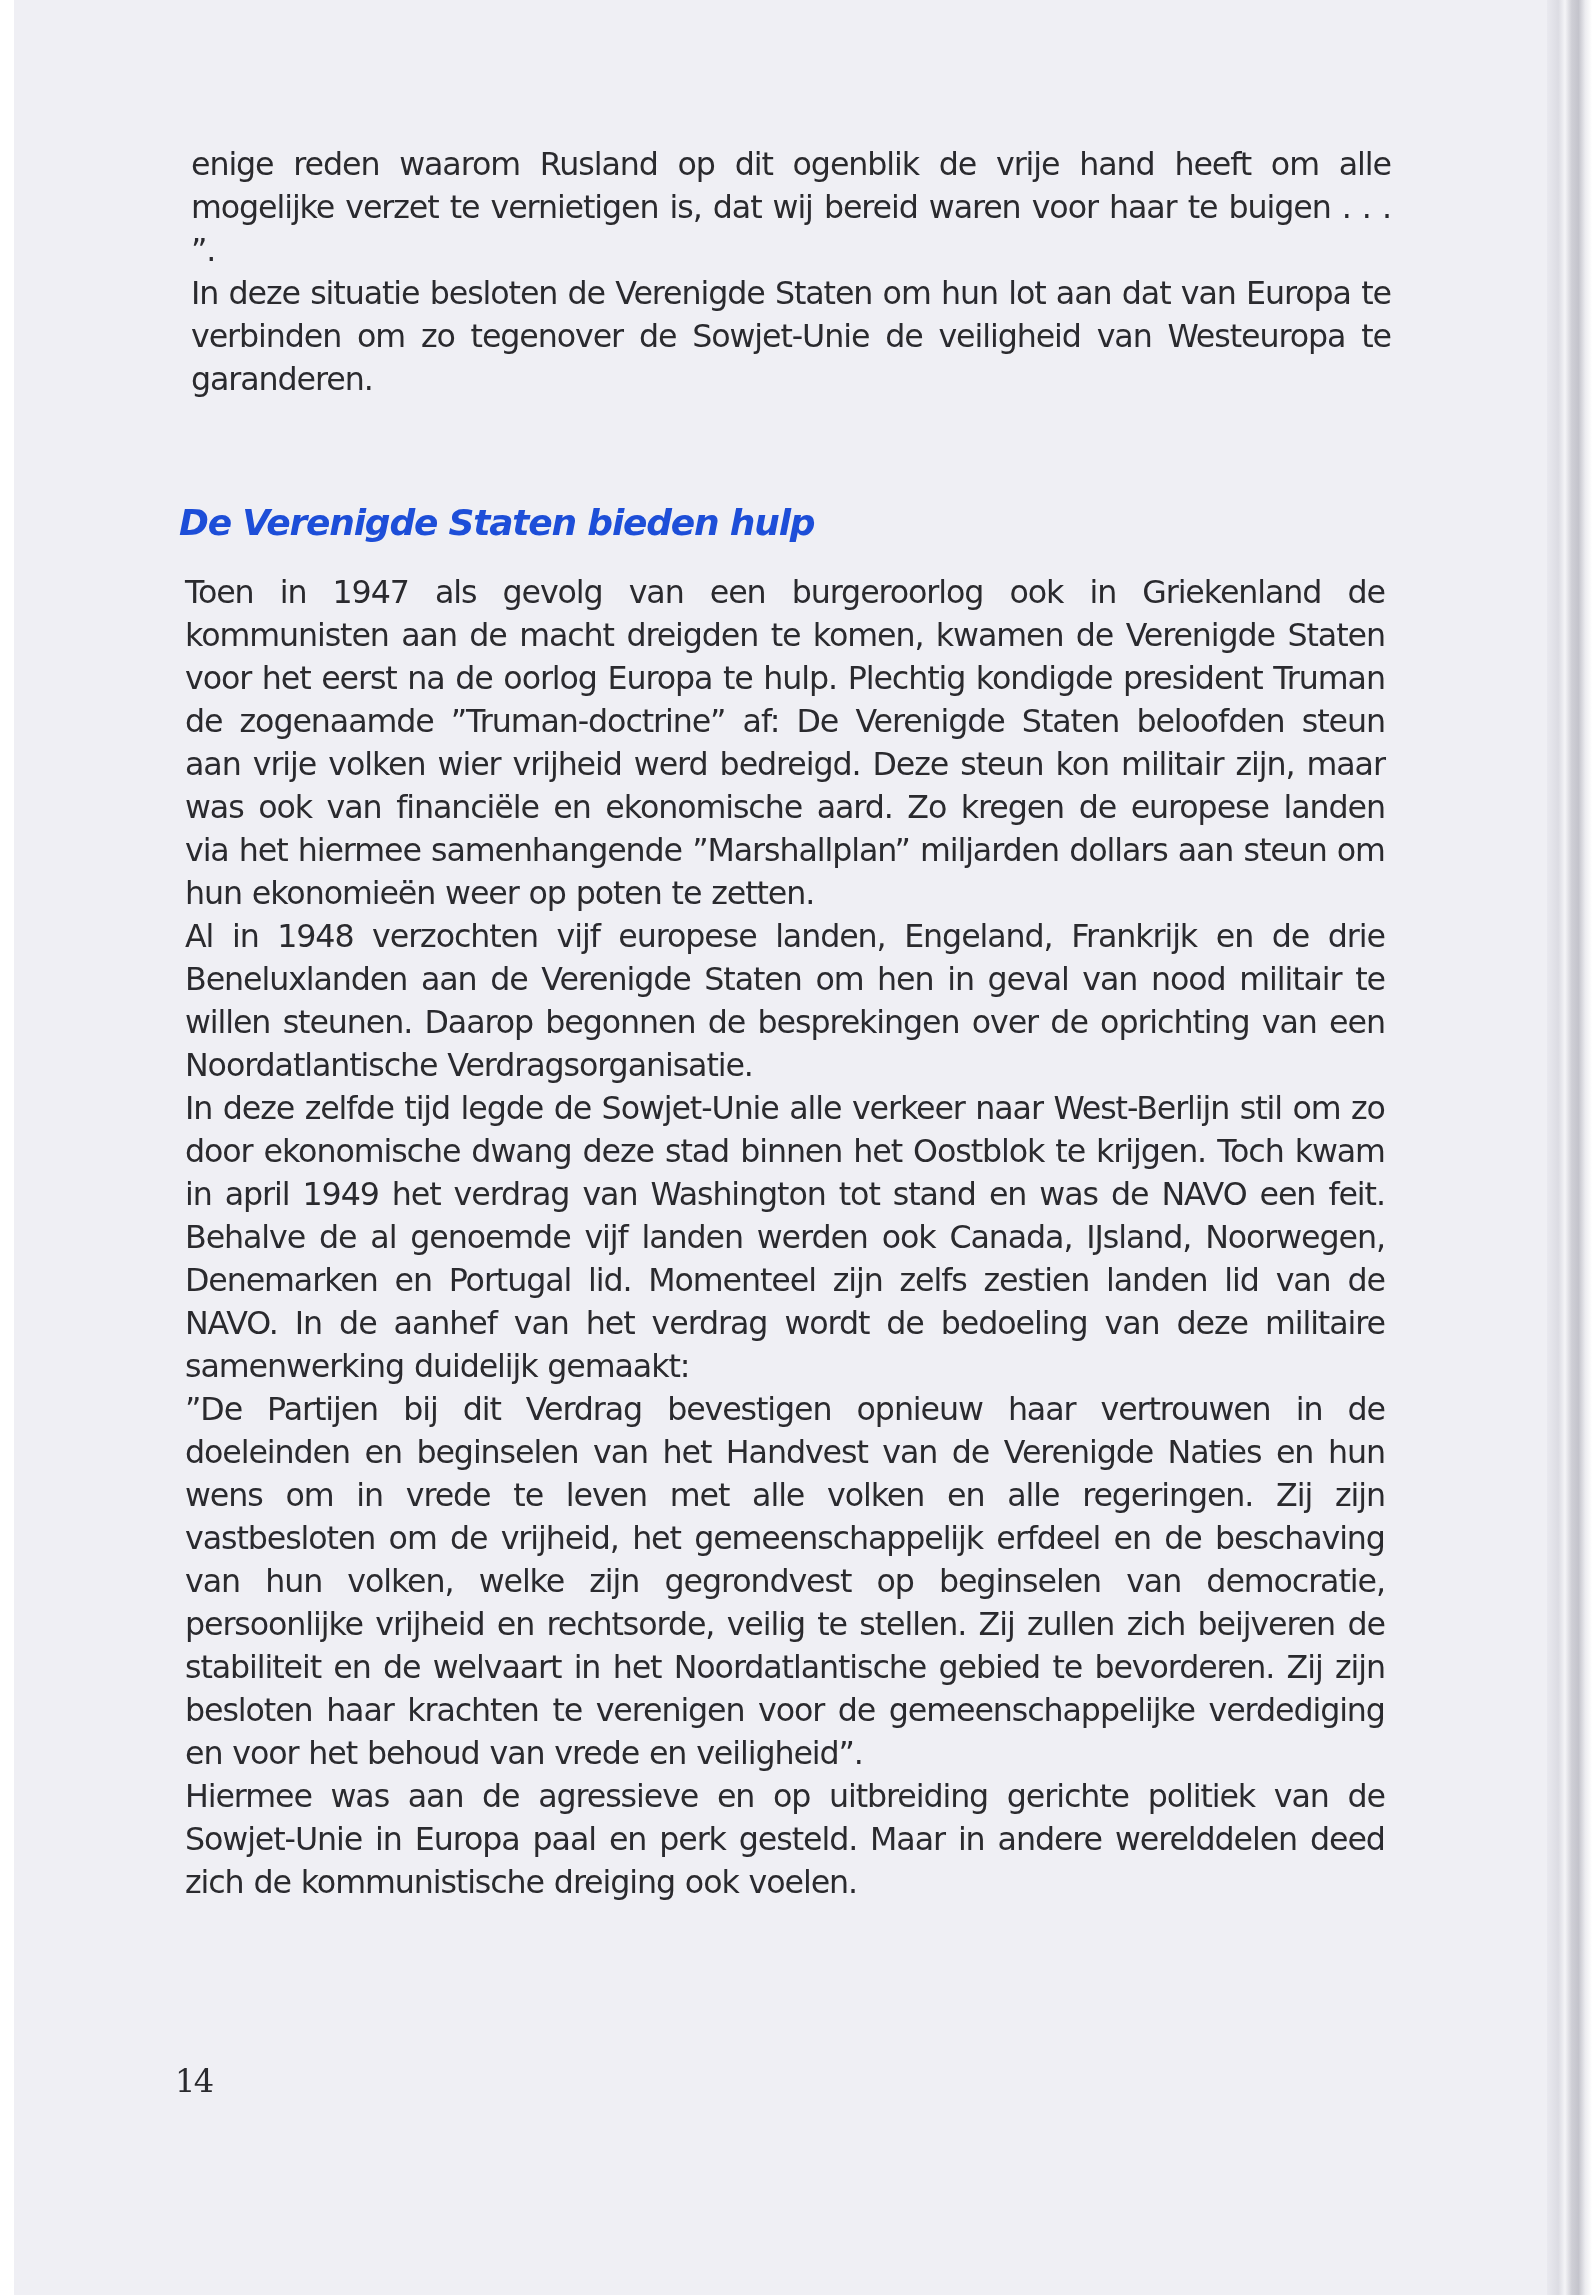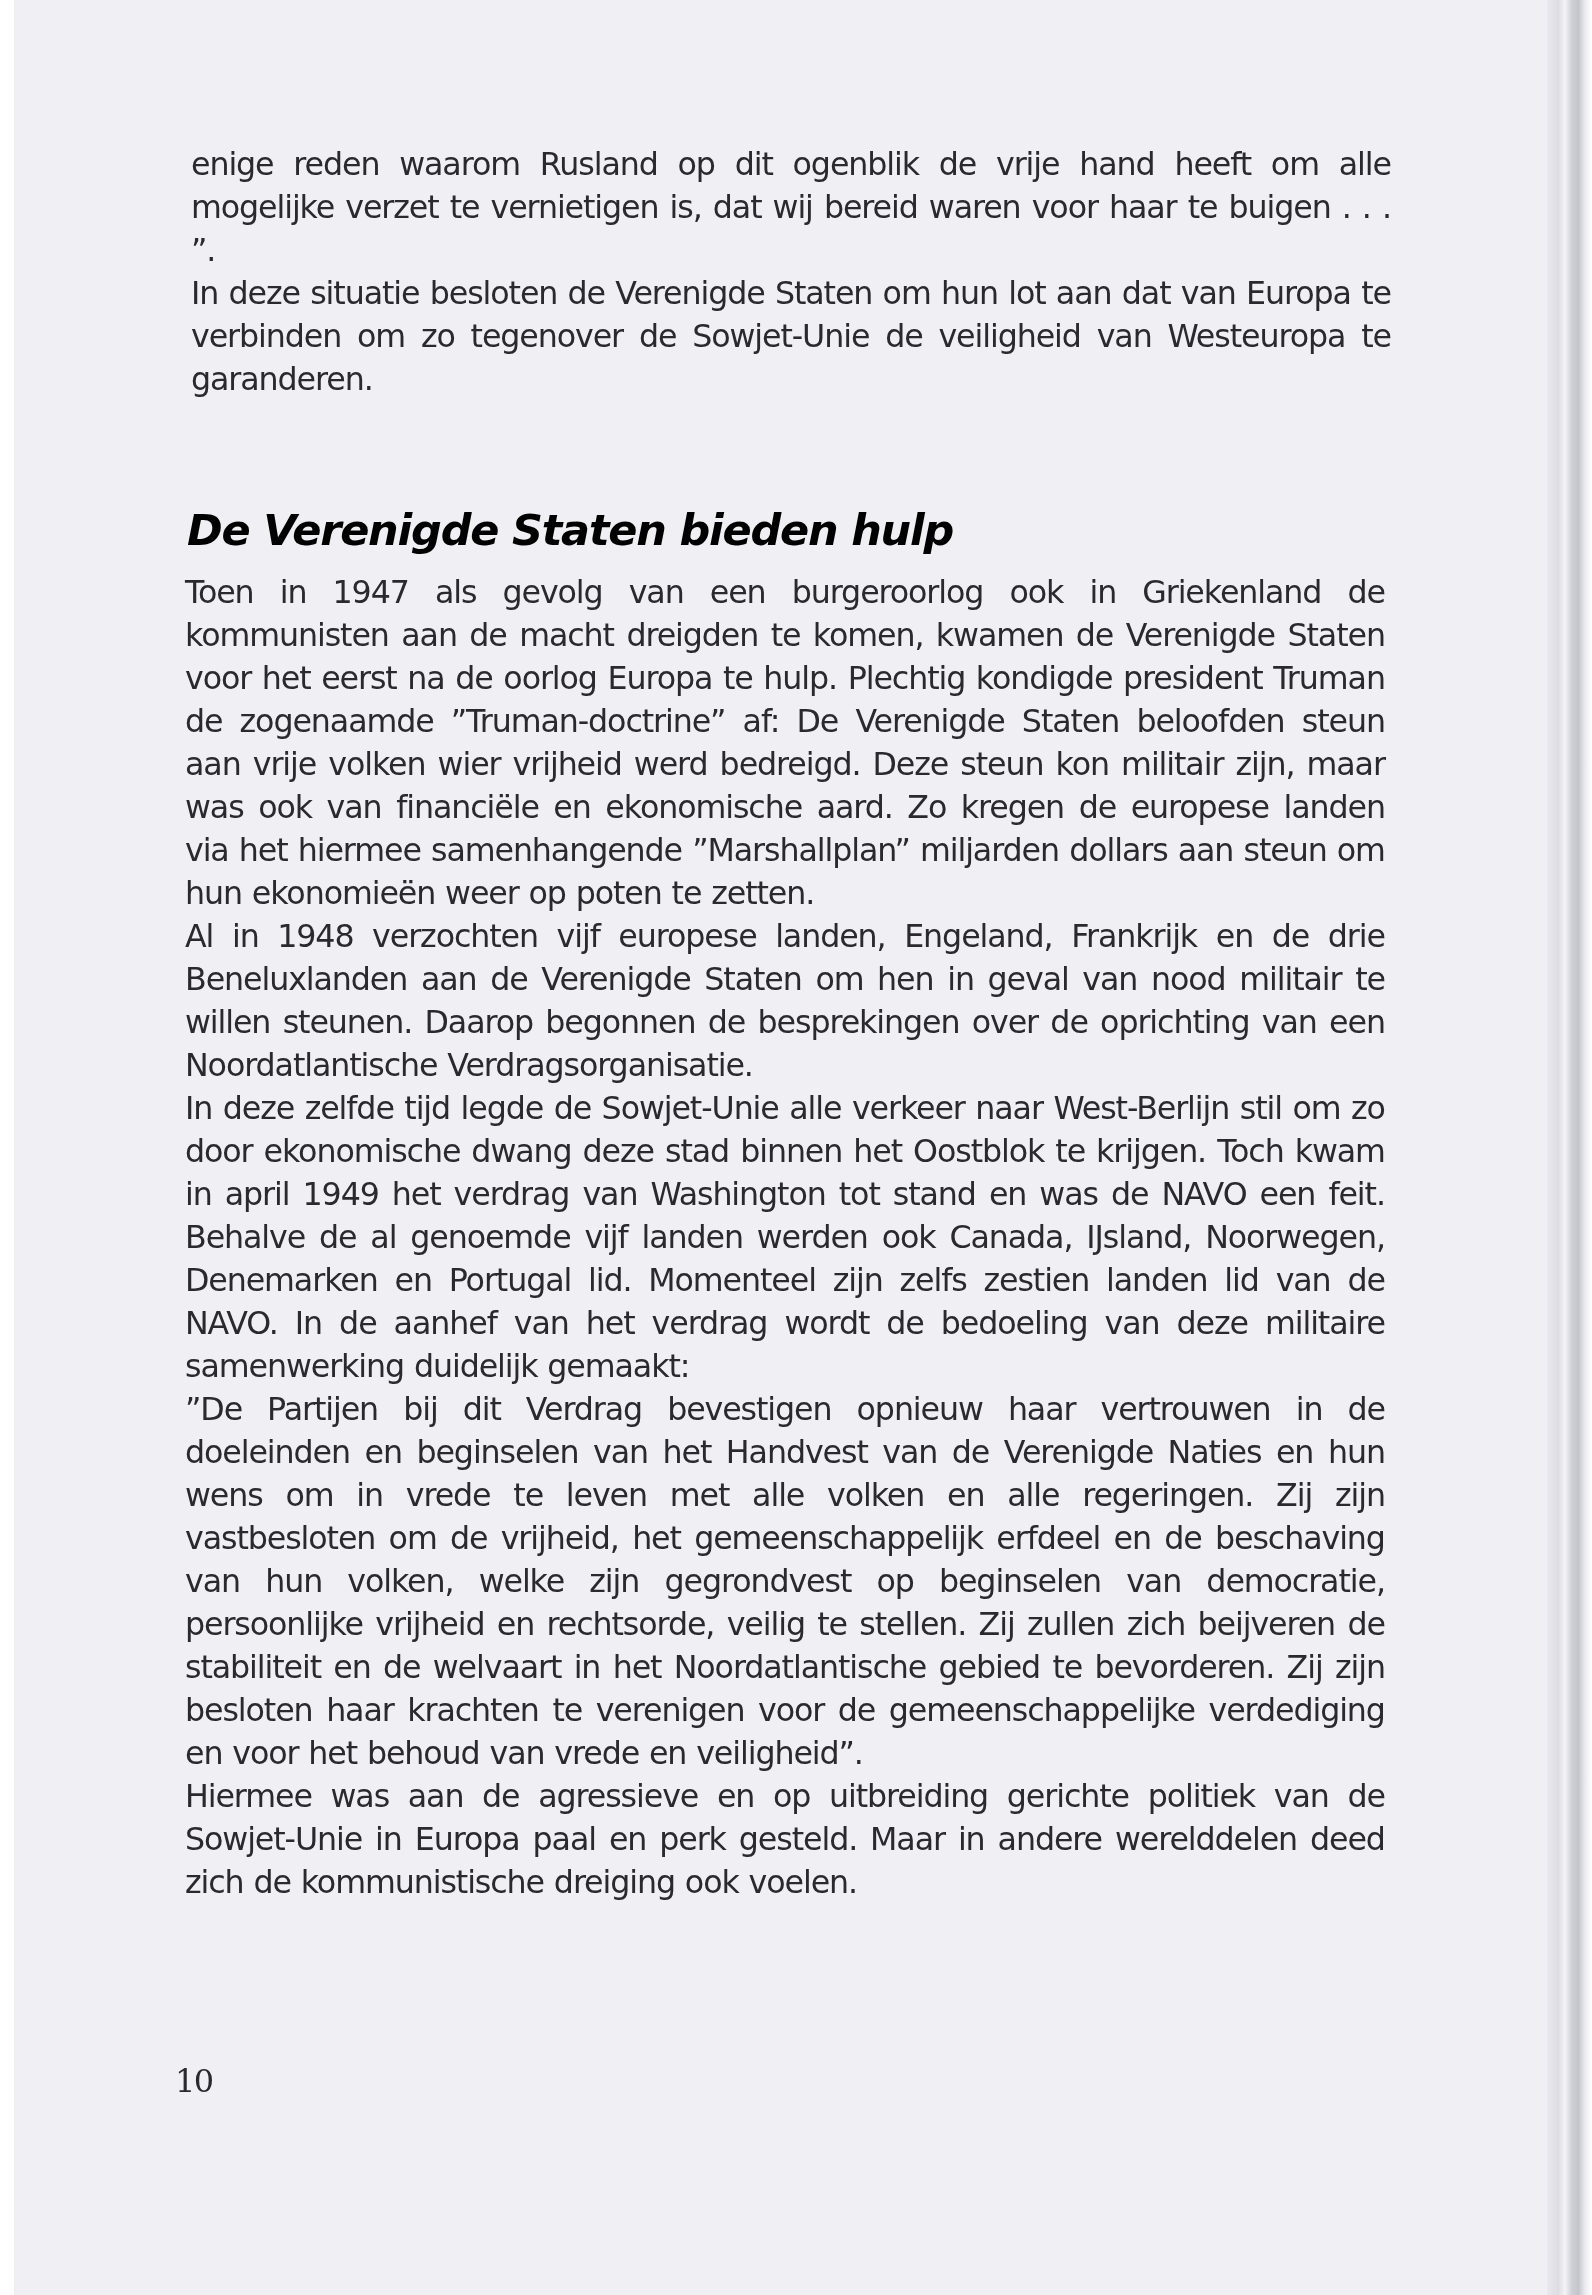--- a/index.html
+++ b/index.html
@@ -42,25 +42,25 @@
       font-size: 32px;
       line-height: 43px;
       text-align: justify;
       letter-spacing: -1.1px;
       word-spacing: 0.9px;
       transform: scaleX(0.99);
       transform-origin: left;
     }
     .heading {
       font-style: italic;
-      font-size: 43px;
+      font-size: 36px;
       line-height: 43px;
-      margin: 12px;
+      margin: 4px;
       letter-spacing: -1.2px;
-      color: #000000;
+      color: #1d4ed8;
     }
     .section-1 { position: absolute; top: 0; left: 16px; width: 1212px; }
     .heading-wrap { position: absolute; top: 354px; left: 0; width: 1212px; }
     .section-2 { position: absolute; top: 428px; left: 10px; width: 1212px; }
     .page-number {
       position: absolute;
       left: 175px;
       top: 2062px;
       font-family: "DejaVu Serif", "Liberation Serif", serif;
       font-size: 32px;
@@ -86,14 +86,14 @@
 
   <div class="section-2">
     <p>Toen in 1947 als gevolg van een burgeroorlog ook in Griekenland de kommunisten aan de macht dreigden te komen, kwamen de Verenigde Staten voor het eerst na de oorlog Europa te hulp. Plechtig kondigde president Truman de zogenaamde ”Truman-doctrine” af: De Verenigde Staten beloofden steun aan vrije volken wier vrijheid werd bedreigd. Deze steun kon militair zijn, maar was ook van financiële en ekonomische aard. Zo kregen de europese landen via het hiermee samenhangende ”Marshallplan” miljarden dollars aan steun om hun ekonomieën weer op poten te zetten.</p>
     <p>Al in 1948 verzochten vijf europese landen, Engeland, Frankrijk en de drie Beneluxlanden aan de Verenigde Staten om hen in geval van nood militair te willen steunen. Daarop begonnen de besprekingen over de oprichting van een Noordatlantische Verdragsorganisatie.</p>
     <p>In deze zelfde tijd legde de Sowjet-Unie alle verkeer naar West-Berlijn stil om zo door ekonomische dwang deze stad binnen het Oostblok te krijgen. Toch kwam in april 1949 het verdrag van Washington tot stand en was de NAVO een feit. Behalve de al genoemde vijf landen werden ook Canada, IJsland, Noorwegen, Denemarken en Portugal lid. Momenteel zijn zelfs zestien landen lid van de NAVO. In de aanhef van het verdrag wordt de bedoeling van deze militaire samenwerking duidelijk gemaakt:</p>
     <p>”De Partijen bij dit Verdrag bevestigen opnieuw haar vertrouwen in de doeleinden en beginselen van het Handvest van de Verenigde Naties en hun wens om in vrede te leven met alle volken en alle regeringen. Zij zijn vastbesloten om de vrijheid, het gemeenschappelijk erfdeel en de beschaving van hun volken, welke zijn gegrondvest op beginselen van democratie, persoonlijke vrijheid en rechtsorde, veilig te stellen. Zij zullen zich beijveren de stabiliteit en de welvaart in het Noordatlantische gebied te bevorderen. Zij zijn besloten haar krachten te verenigen voor de gemeenschappelijke verdediging en voor het behoud van vrede en veiligheid”.</p>
     <p>Hiermee was aan de agressieve en op uitbreiding gerichte politiek van de Sowjet-Unie in Europa paal en perk gesteld. Maar in andere werelddelen deed zich de kommunistische dreiging ook voelen.</p>
   </div>
 </div>
 
-<div class="page-number">10</div>
+<div class="page-number">14</div>
 
 
 </body></html>

